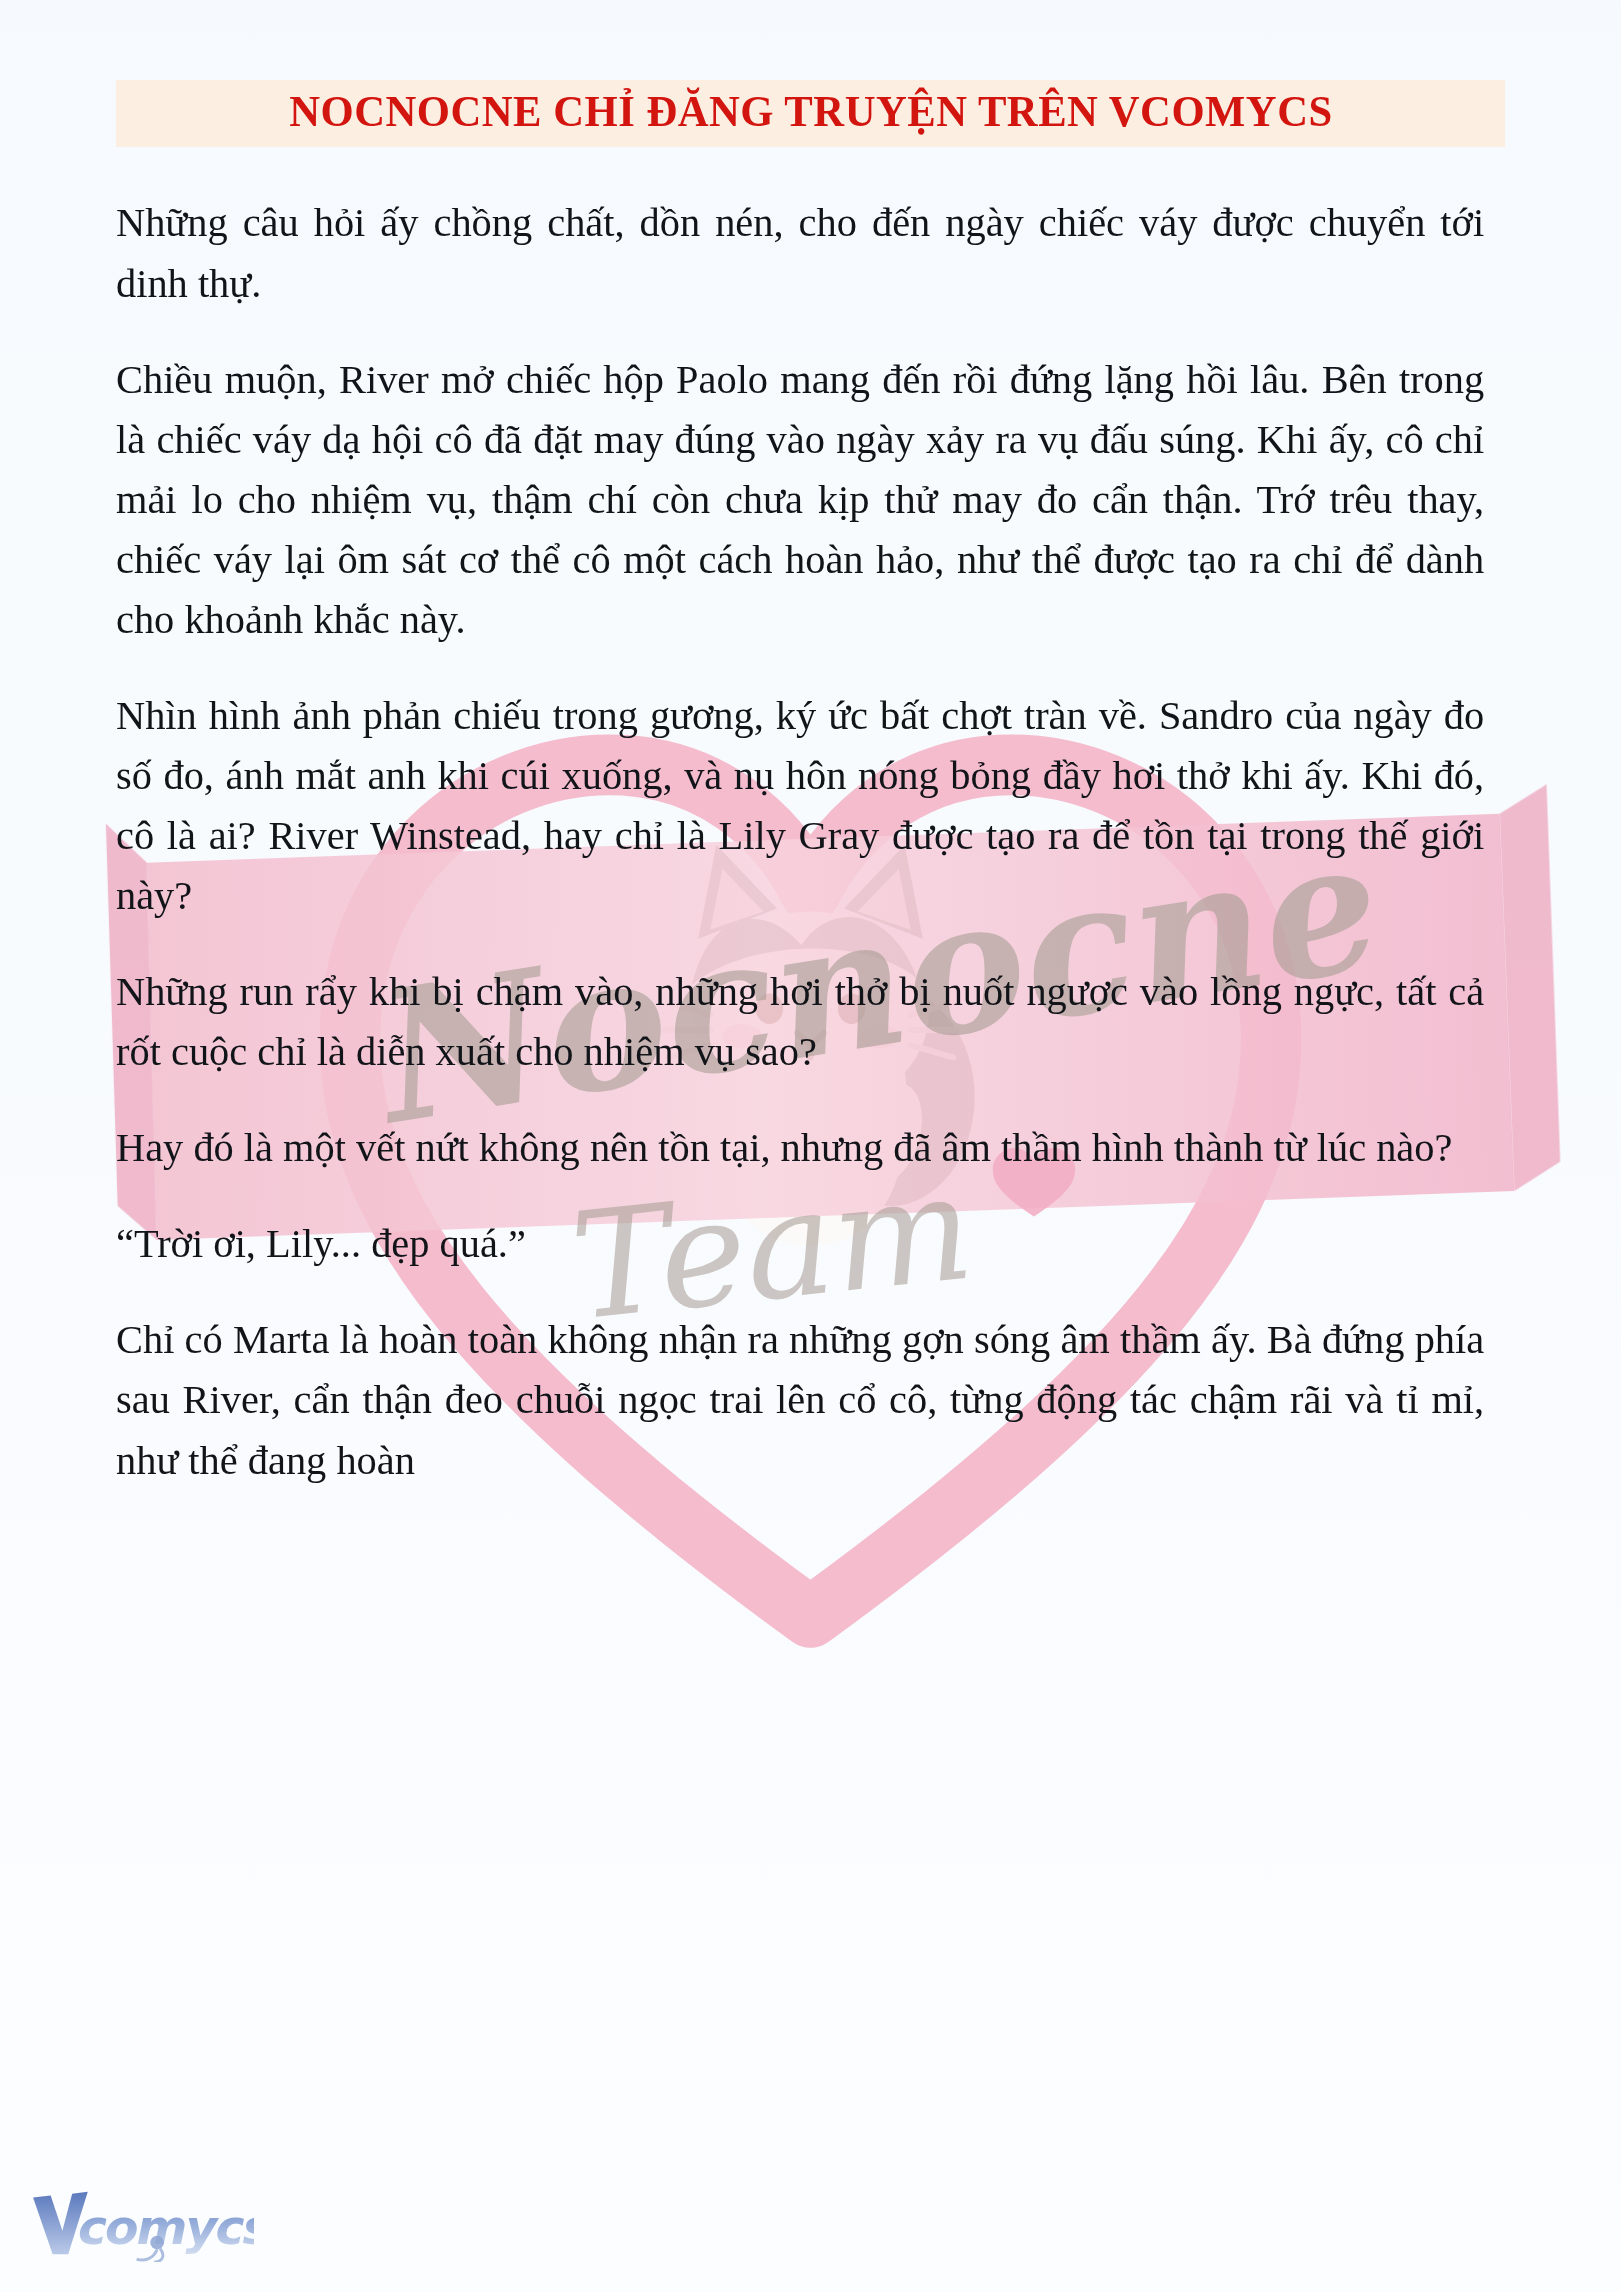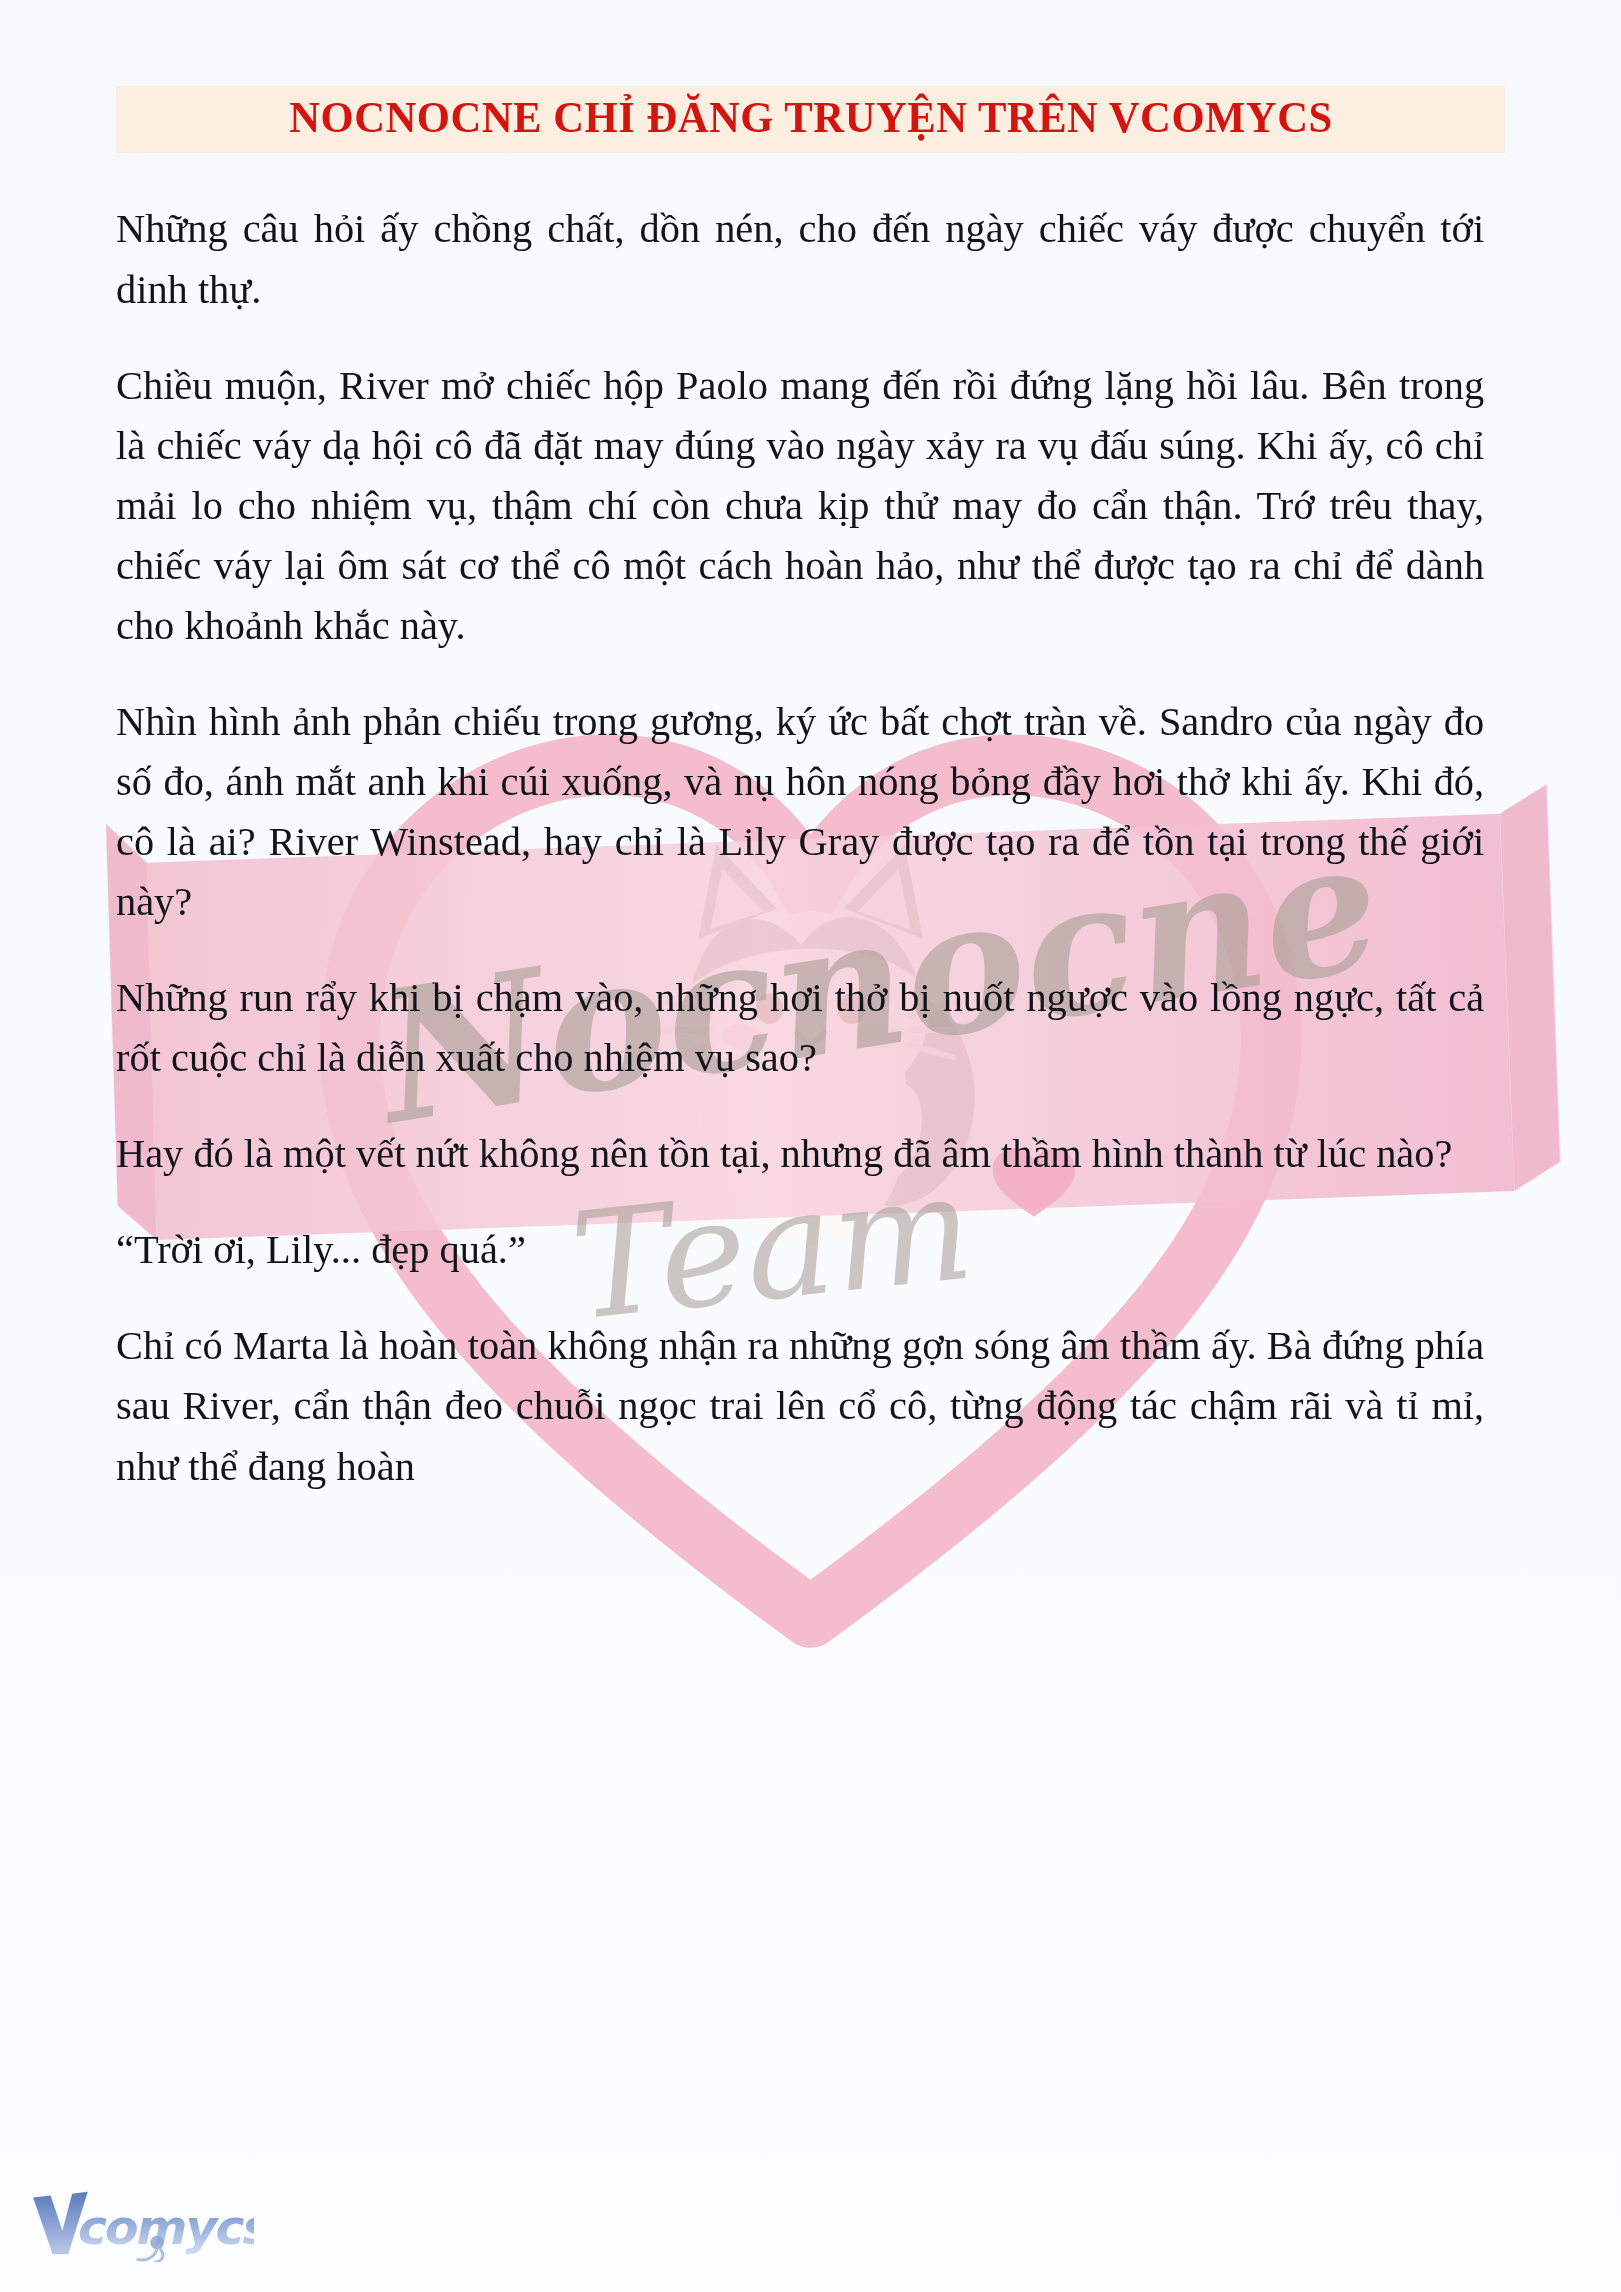--- a/index.html
+++ b/index.html
@@ -32,21 +32,21 @@
     width: 1621px;
     height: 2293px;
     pointer-events: none;
     z-index: 1;
   }
 
   
   #content {
     position: relative;
     z-index: 3;
-    padding: 10px 116px;
+    padding: 4px 116px;
     box-sizing: border-box;
   }
 
   .header-banner {
     margin-top: 76px;
     background: #fceee0;
     text-align: center;
     padding: 9.8px 5.9px 13.7px 5.9px;
     line-height: 1;
   }

